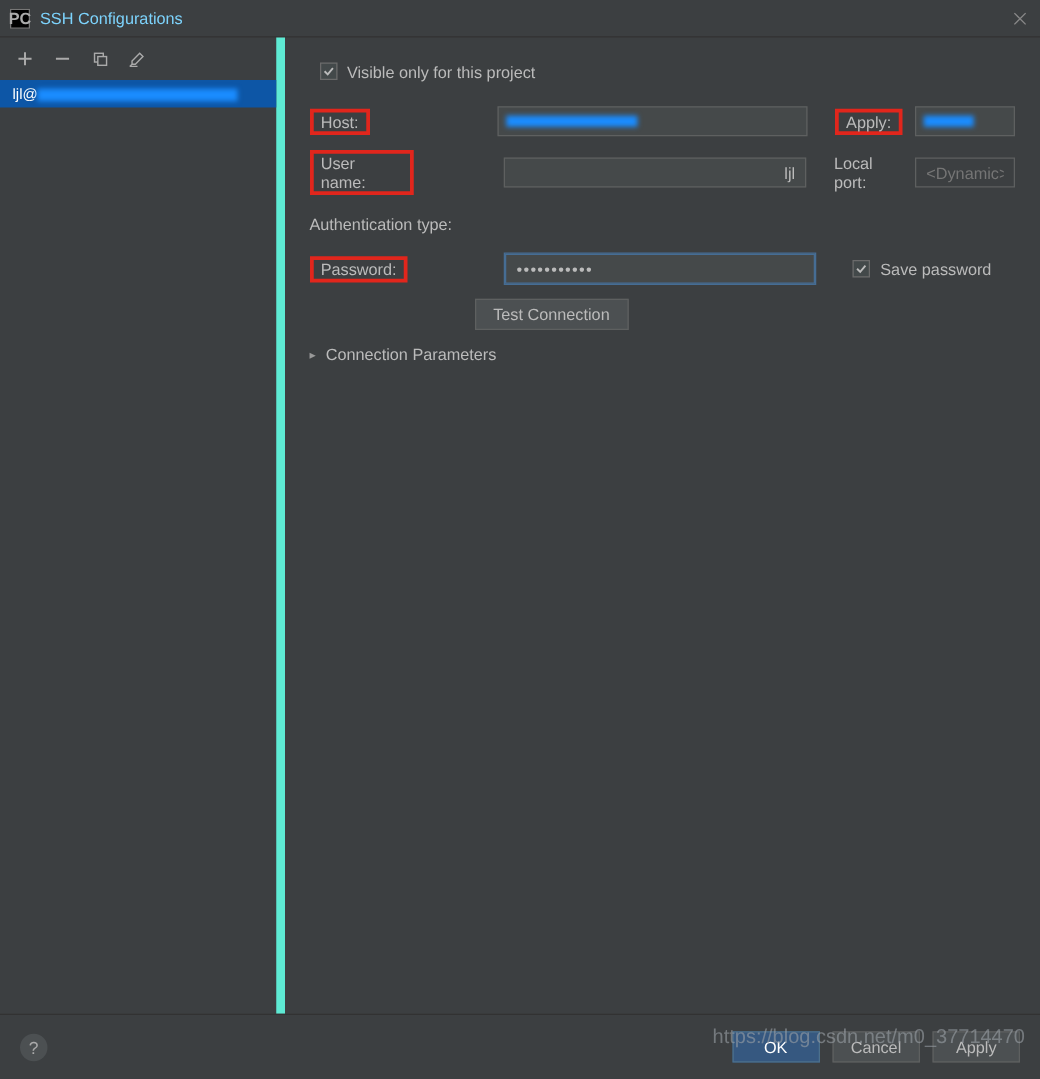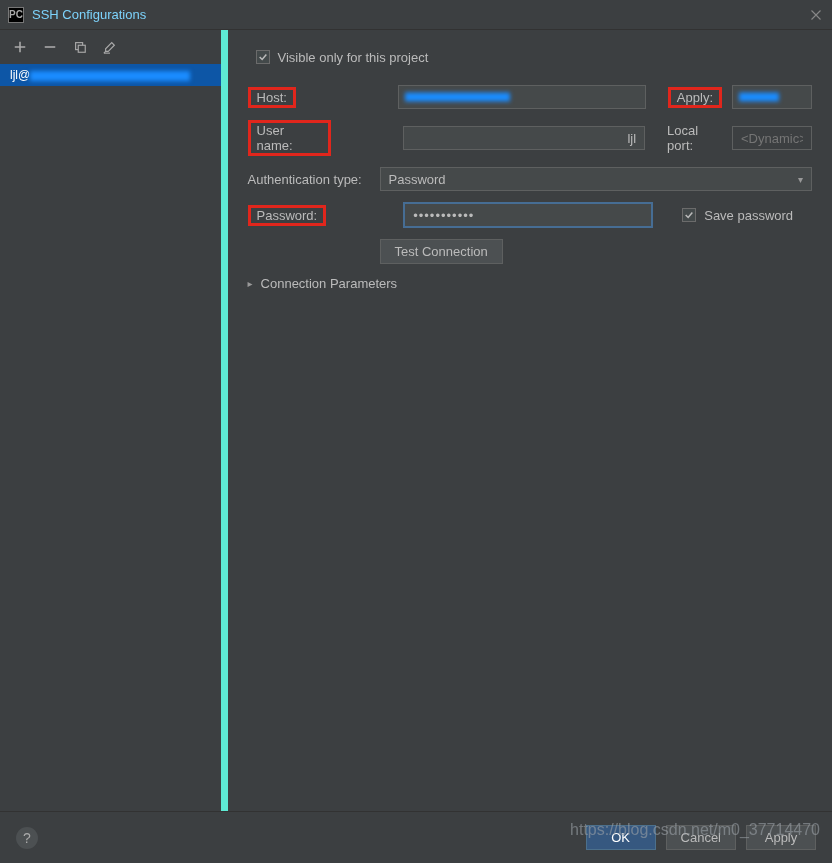--- a/index.html
+++ b/index.html
@@ -1,19 +1,19 @@
 <!DOCTYPE html>
 <html><head>
   <meta charset="utf-8">
   <style>
     * { box-sizing: border-box; margin: 0; padding: 0; font-family: -apple-system, "Segoe UI", Arial, sans-serif; }
     body { width: 832px; height: 863px; background: #3c3f41; color: #bbbbbb; font-size: 13px; overflow: hidden; position: relative; }
     
     .titlebar { height: 30px; background: #3c3f41; display: flex; align-items: center; padding: 0 8px; border-bottom: 1px solid #323232; }
-    .titlebar-icon { width: 16px; height: 16px; background: #000; border: 1px solid #777; display: flex; align-items: center; justify-content: center; font-size: 10px; color: #aaa; margin-right: 8px; font-weight: bold; }
+    .titlebar-icon { width: 16px; height: 16px; background: #000; border: 1px solid #777; display: flex; align-items: center; justify-content: center; font-size: 13px; color: #aaa; margin-right: 8px; font-weight: bold; }
     .titlebar-title { flex: 1; color: #7dd3fc; font-size: 13px; }
     .titlebar-close { width: 16px; height: 16px; display: flex; align-items: center; justify-content: center; color: #888; cursor: pointer; font-size: 18px; }
     
     .content { display: flex; height: calc(100% - 82px); }
     
     .sidebar { width: 245px; border-right: 7px solid #5eead4; display: flex; flex-direction: column; }
     .sidebar-toolbar { height: 34px; display: flex; align-items: center; padding: 0 12px; gap: 14px; }
     .tool-icon { width: 16px; height: 16px; color: #999; cursor: pointer; display: flex; align-items: center; justify-content: center; }
     .sidebar-list { flex: 1; }
     .sidebar-item { padding: 4px 10px; background: #0d56a6; color: #fff; font-size: 12px; position: relative; overflow: hidden; white-space: nowrap; }
@@ -137,26 +137,20 @@
       <div style="flex:0 0 auto; width:48px"></div>
       <input class="input user-input" value="ljl" style="">
       <div class="localport-group">
         <span>Local port:</span>
         <input class="input localport-input disabled" placeholder="&lt;Dynamic&gt;" style="">
       </div>
     </div>
 
     <div class="form-row">
       <span class="label">Authentication type:</span>
-      <div class="select-wrap">
-        <div class="select">
-          <span>Password</span>
-          <span class="select-arrow">▾</span>
-        </div>
-      </div>
     </div>
 
     <div class="form-row row-gap">
       <span class="label boxed" style="min-width:66px">Password:</span>
       <div style="flex:0 0 auto; width:54px"></div>
       <input class="input pass-input focused" type="text" value="•••••••••••" style="">
       <div class="checkbox-wrap" style="margin-left:18px">
         <div class="checkbox">
           <svg viewBox="0 0 12 12">
               <path d="M2 6 L5 9 L10 3" stroke="#bbb" stroke-width="1.8" fill="none"></path>

